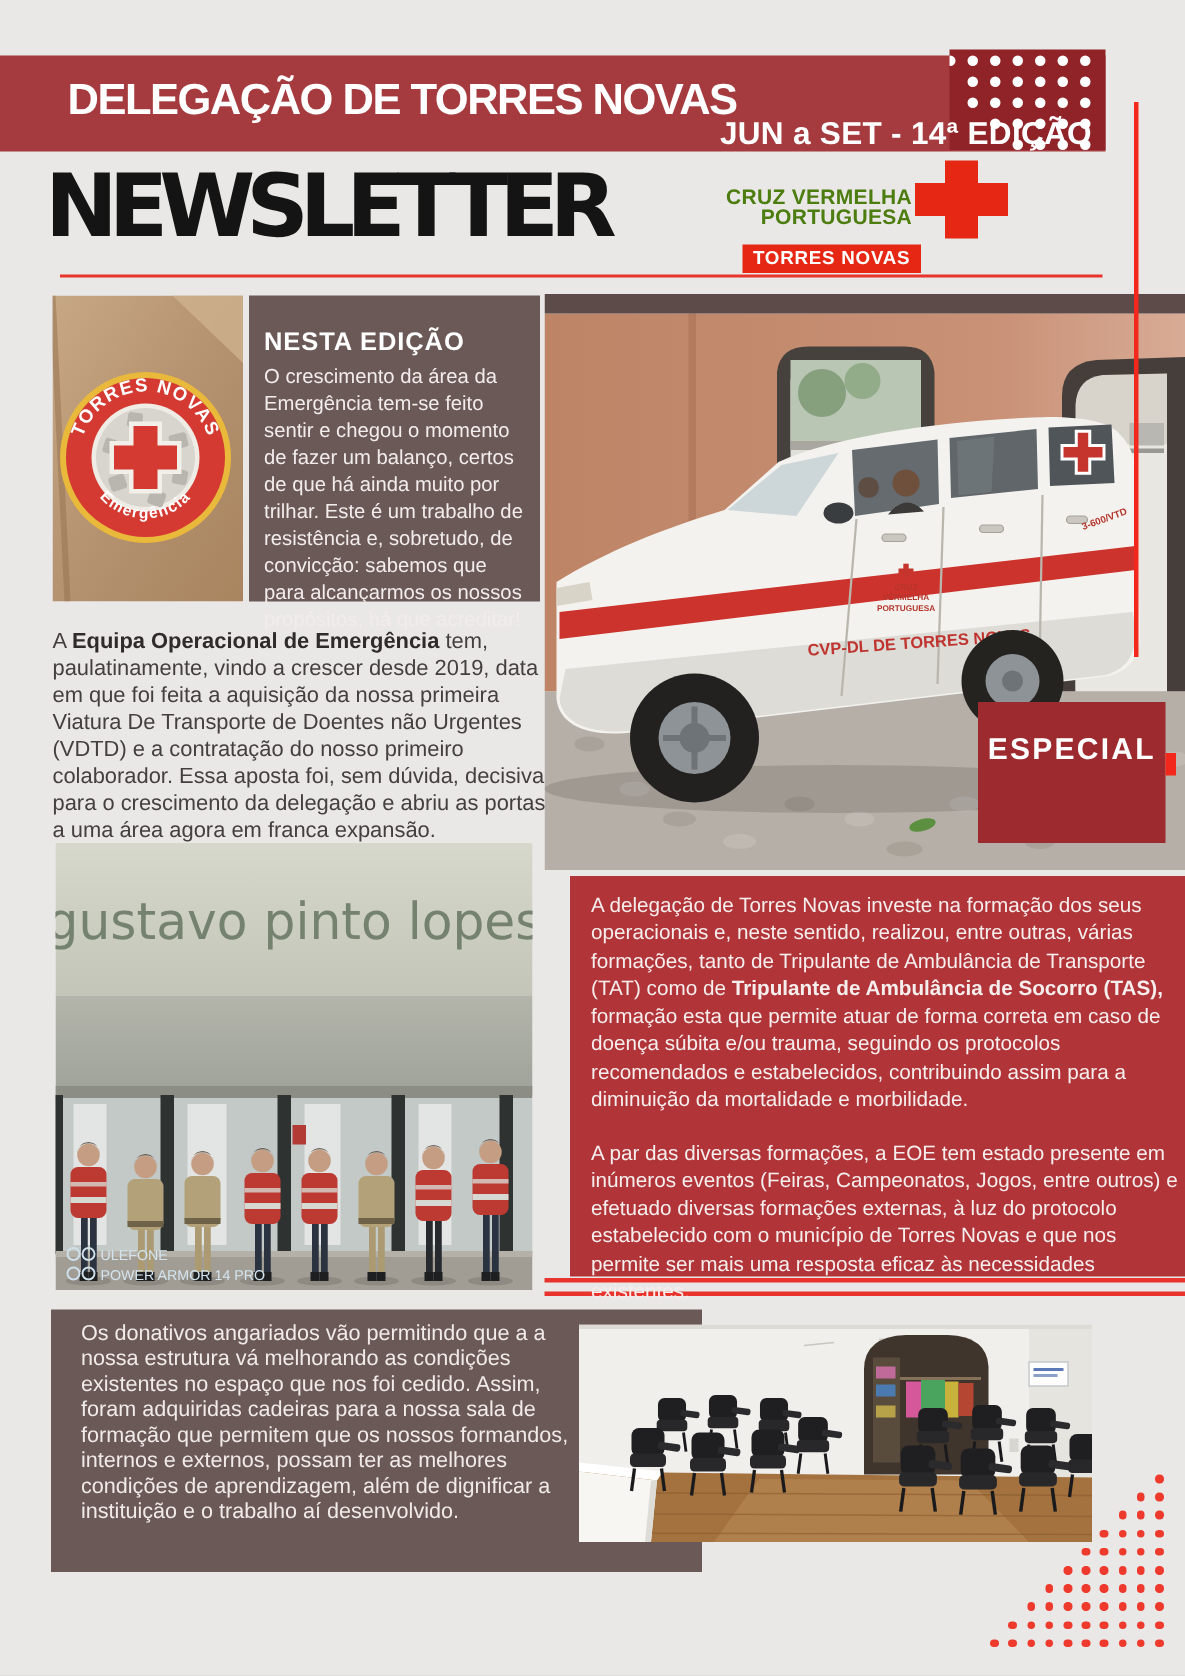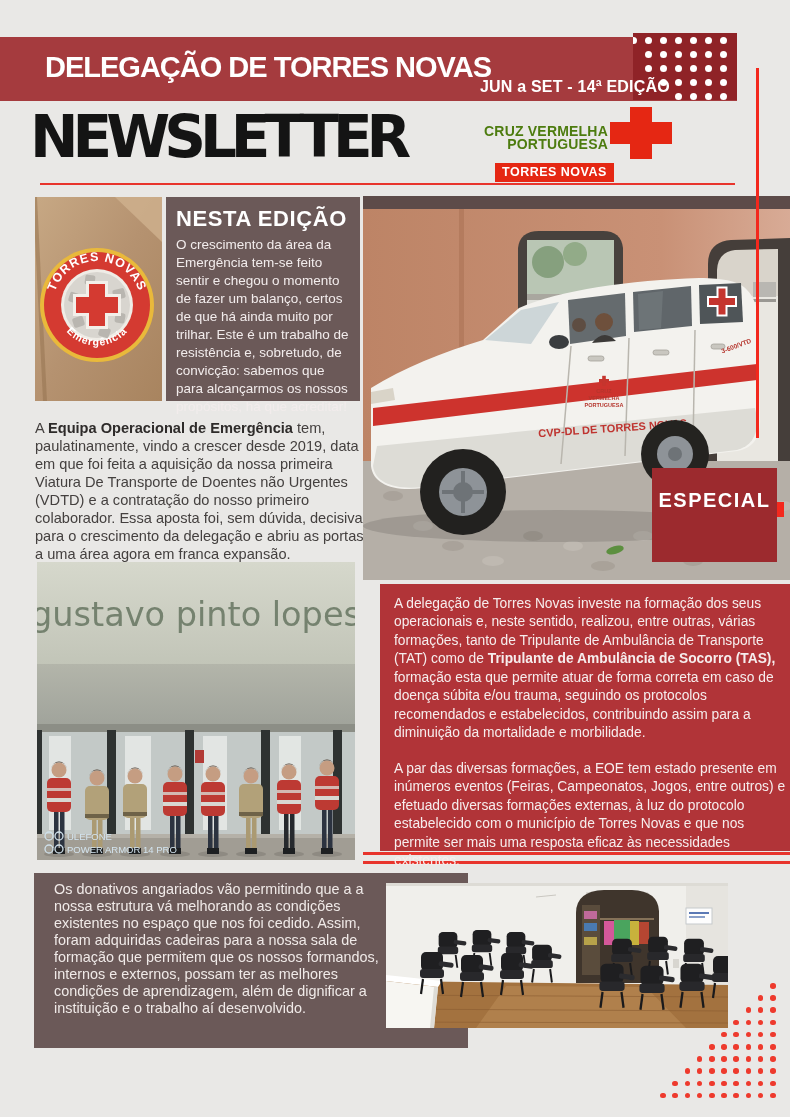--- a/index.html
+++ b/index.html
@@ -5,38 +5,38 @@
   html,body{margin:0;padding:0;background:#d8d8d6;}
   #page{position:relative;width:790px;height:1117px;background:#e9e8e6;overflow:hidden;
         font-family:"Liberation Sans",sans-serif;}
   .abs{position:absolute;}
 
   
   .banner{left:0;top:37px;width:737px;height:64px;background:#a53b3e;z-index:1;}
   .banner-title{left:45px;top:51px;color:#fff;font-weight:bold;font-size:29px;letter-spacing:-1px;z-index:3;}
   .dots-block{left:633px;top:33px;width:104px;height:67px;background:#8f2327;overflow:hidden;z-index:2;}
   .wdot{position:absolute;width:7px;height:7px;border-radius:50%;background:#fff;}
-  .edition-label{left:480px;top:78px;color:#fff;font-weight:bold;font-size:16px;letter-spacing:0.2px;z-index:4;}
+  .edition-label{left:480px;top:78px;color:#fff;font-weight:bold;font-size:21px;letter-spacing:0.2px;z-index:4;}
   .newsletter{left:30px;top:103px;font-family:"DejaVu Sans","Liberation Sans",sans-serif;
               font-weight:bold;font-size:58px;letter-spacing:-6px;color:#141414;}
   .cvp-text{left:430px;top:125px;width:178px;text-align:right;color:#4d7c0f;
             font-weight:bold;font-size:14px;line-height:12.5px;letter-spacing:0.2px;}
   .cvp-cross{left:610px;top:107px;width:62px;height:52px;}
   .cvp-cross .vb{position:absolute;left:20px;top:0;width:22px;height:52px;background:#e52713;}
   .cvp-cross .hb{position:absolute;left:0;top:15px;width:62px;height:22px;background:#e52713;}
   .cvp-badge{left:495px;top:163px;background:#e52713;color:#fff;font-weight:bold;font-size:12.5px;
              letter-spacing:0.5px;padding:2px 7px 3px 7px;}
   .hr-red{left:40px;top:183px;width:695px;height:2px;background:#e8342c;}
   .v-line{left:756px;top:68px;width:3px;height:370px;background:#f3281d;z-index:10;}
 
   
   .emblem-photo{left:35px;top:197px;width:127px;height:204px;z-index:1;}
   .nesta-box{left:166px;top:197px;width:194px;height:204px;background:#6b5958;box-sizing:border-box;
              padding:9px 10px;z-index:1;}
-  .nesta-title{color:#fff;font-weight:bold;font-size:22px;letter-spacing:0.6px;margin:0 0 4px 0;}
+  .nesta-title{color:#fff;font-weight:bold;font-size:17px;letter-spacing:0.6px;margin:12px 0 4px 0;}
   .nesta-body{color:#f2ecec;font-size:13.5px;line-height:1.33;margin:0;}
   .ambulance-photo{left:363px;top:196px;width:427px;height:384px;z-index:1;}
   .edicao-badge{left:652px;top:468px;width:125px;height:94px;background:#9c2a2e;z-index:12;
                 color:#fff;font-weight:bold;font-size:20px;letter-spacing:1.5px;text-align:center;}
   .edicao-badge div{margin-top:0;line-height:30px;}
   .edicao-badge div:first-child{margin-top:17px;}
   .red-tab{left:777px;top:502px;width:7px;height:15px;background:#f3281d;z-index:12;}
 
   .intro{left:35px;top:404px;width:332px;font-size:14.6px;line-height:1.24;color:#44403f;}
   .intro b{color:#2e2b2a;}

